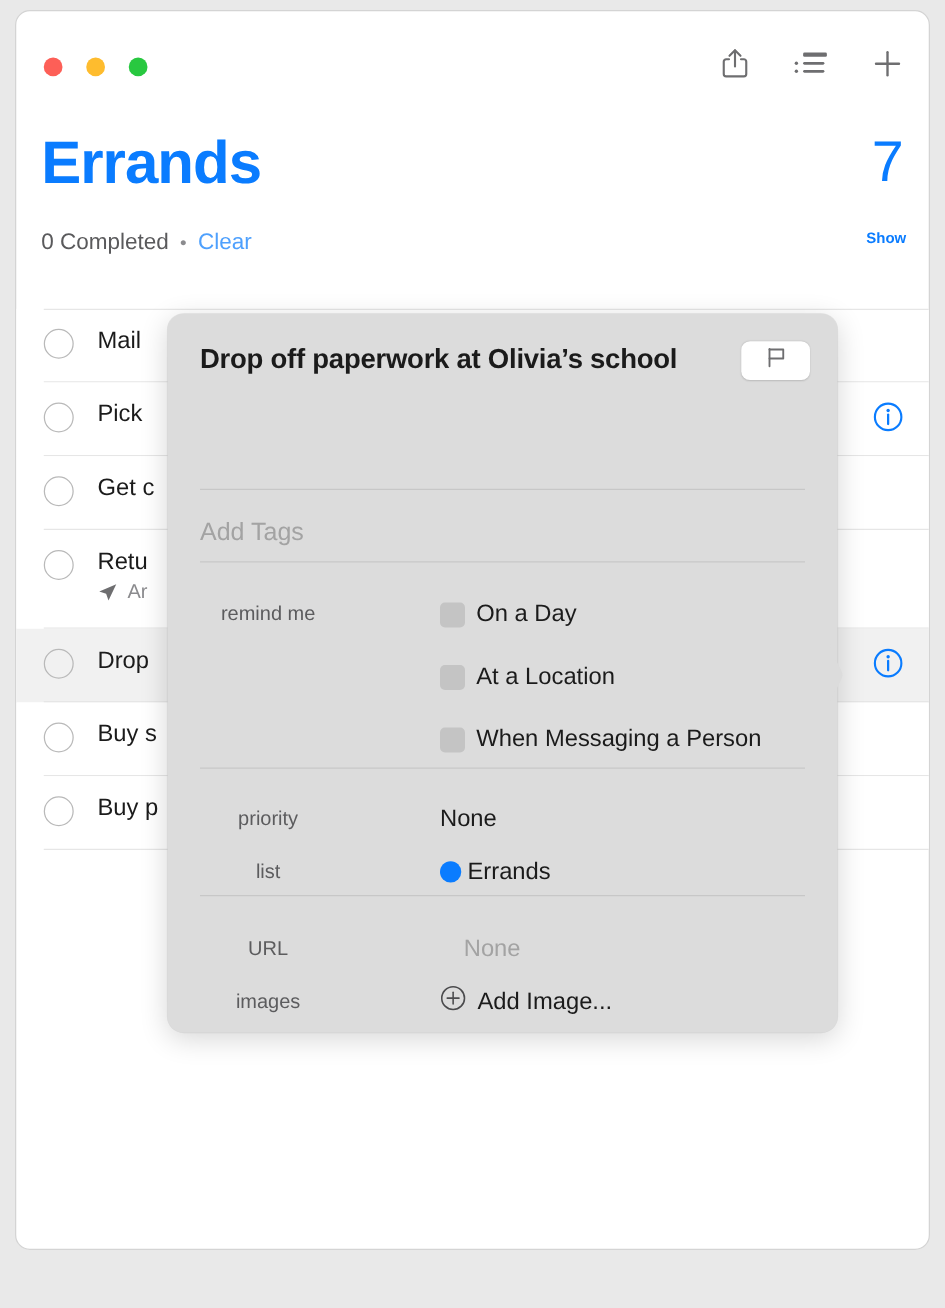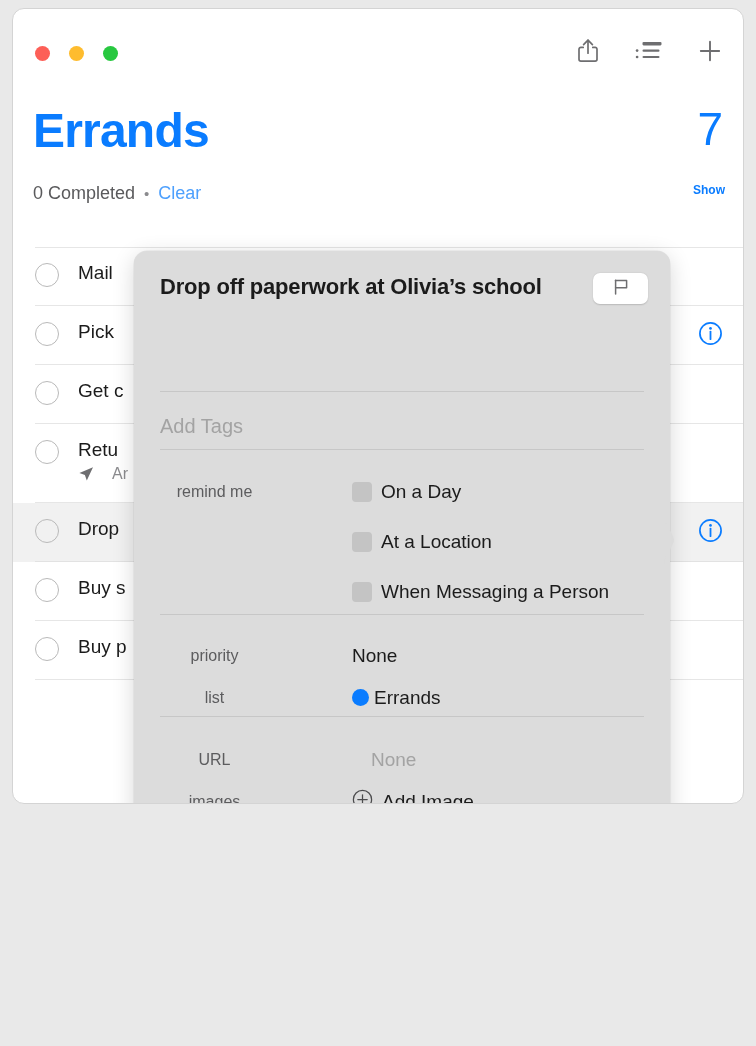--- a/index.html
+++ b/index.html
@@ -19,21 +19,21 @@
     overflow: hidden;
     background: #e9e9e9;
   }
 
   
   .window {
     position: absolute;
     left: 12px;
     top: 8px;
     width: 732px;
-    height: 796px;
+    height: 992px;
     background: #ffffff;
     border-radius: 12px;
     border: 1px solid #d4d4d4;
     overflow: hidden;
   }
 
   
   .titlebar {
     position: absolute;
     left: 0; top: 0;
@@ -172,21 +172,21 @@
   }
   .rem-title {
     font-size: 19px;
     color: #1b1b1b;
     white-space: nowrap;
     line-height: 1.28;
   }
   .rem-sub {
     display: flex;
     align-items: center;
-    gap: 18px;
+    gap: 8px;
     font-size: 16px;
     color: #8b8b8e;
     white-space: nowrap;
   }
   .rem-sub svg { display: block; flex: 0 0 auto; }
 
   .info-btn {
     position: absolute;
     right: 22px;
     top: 15px;

